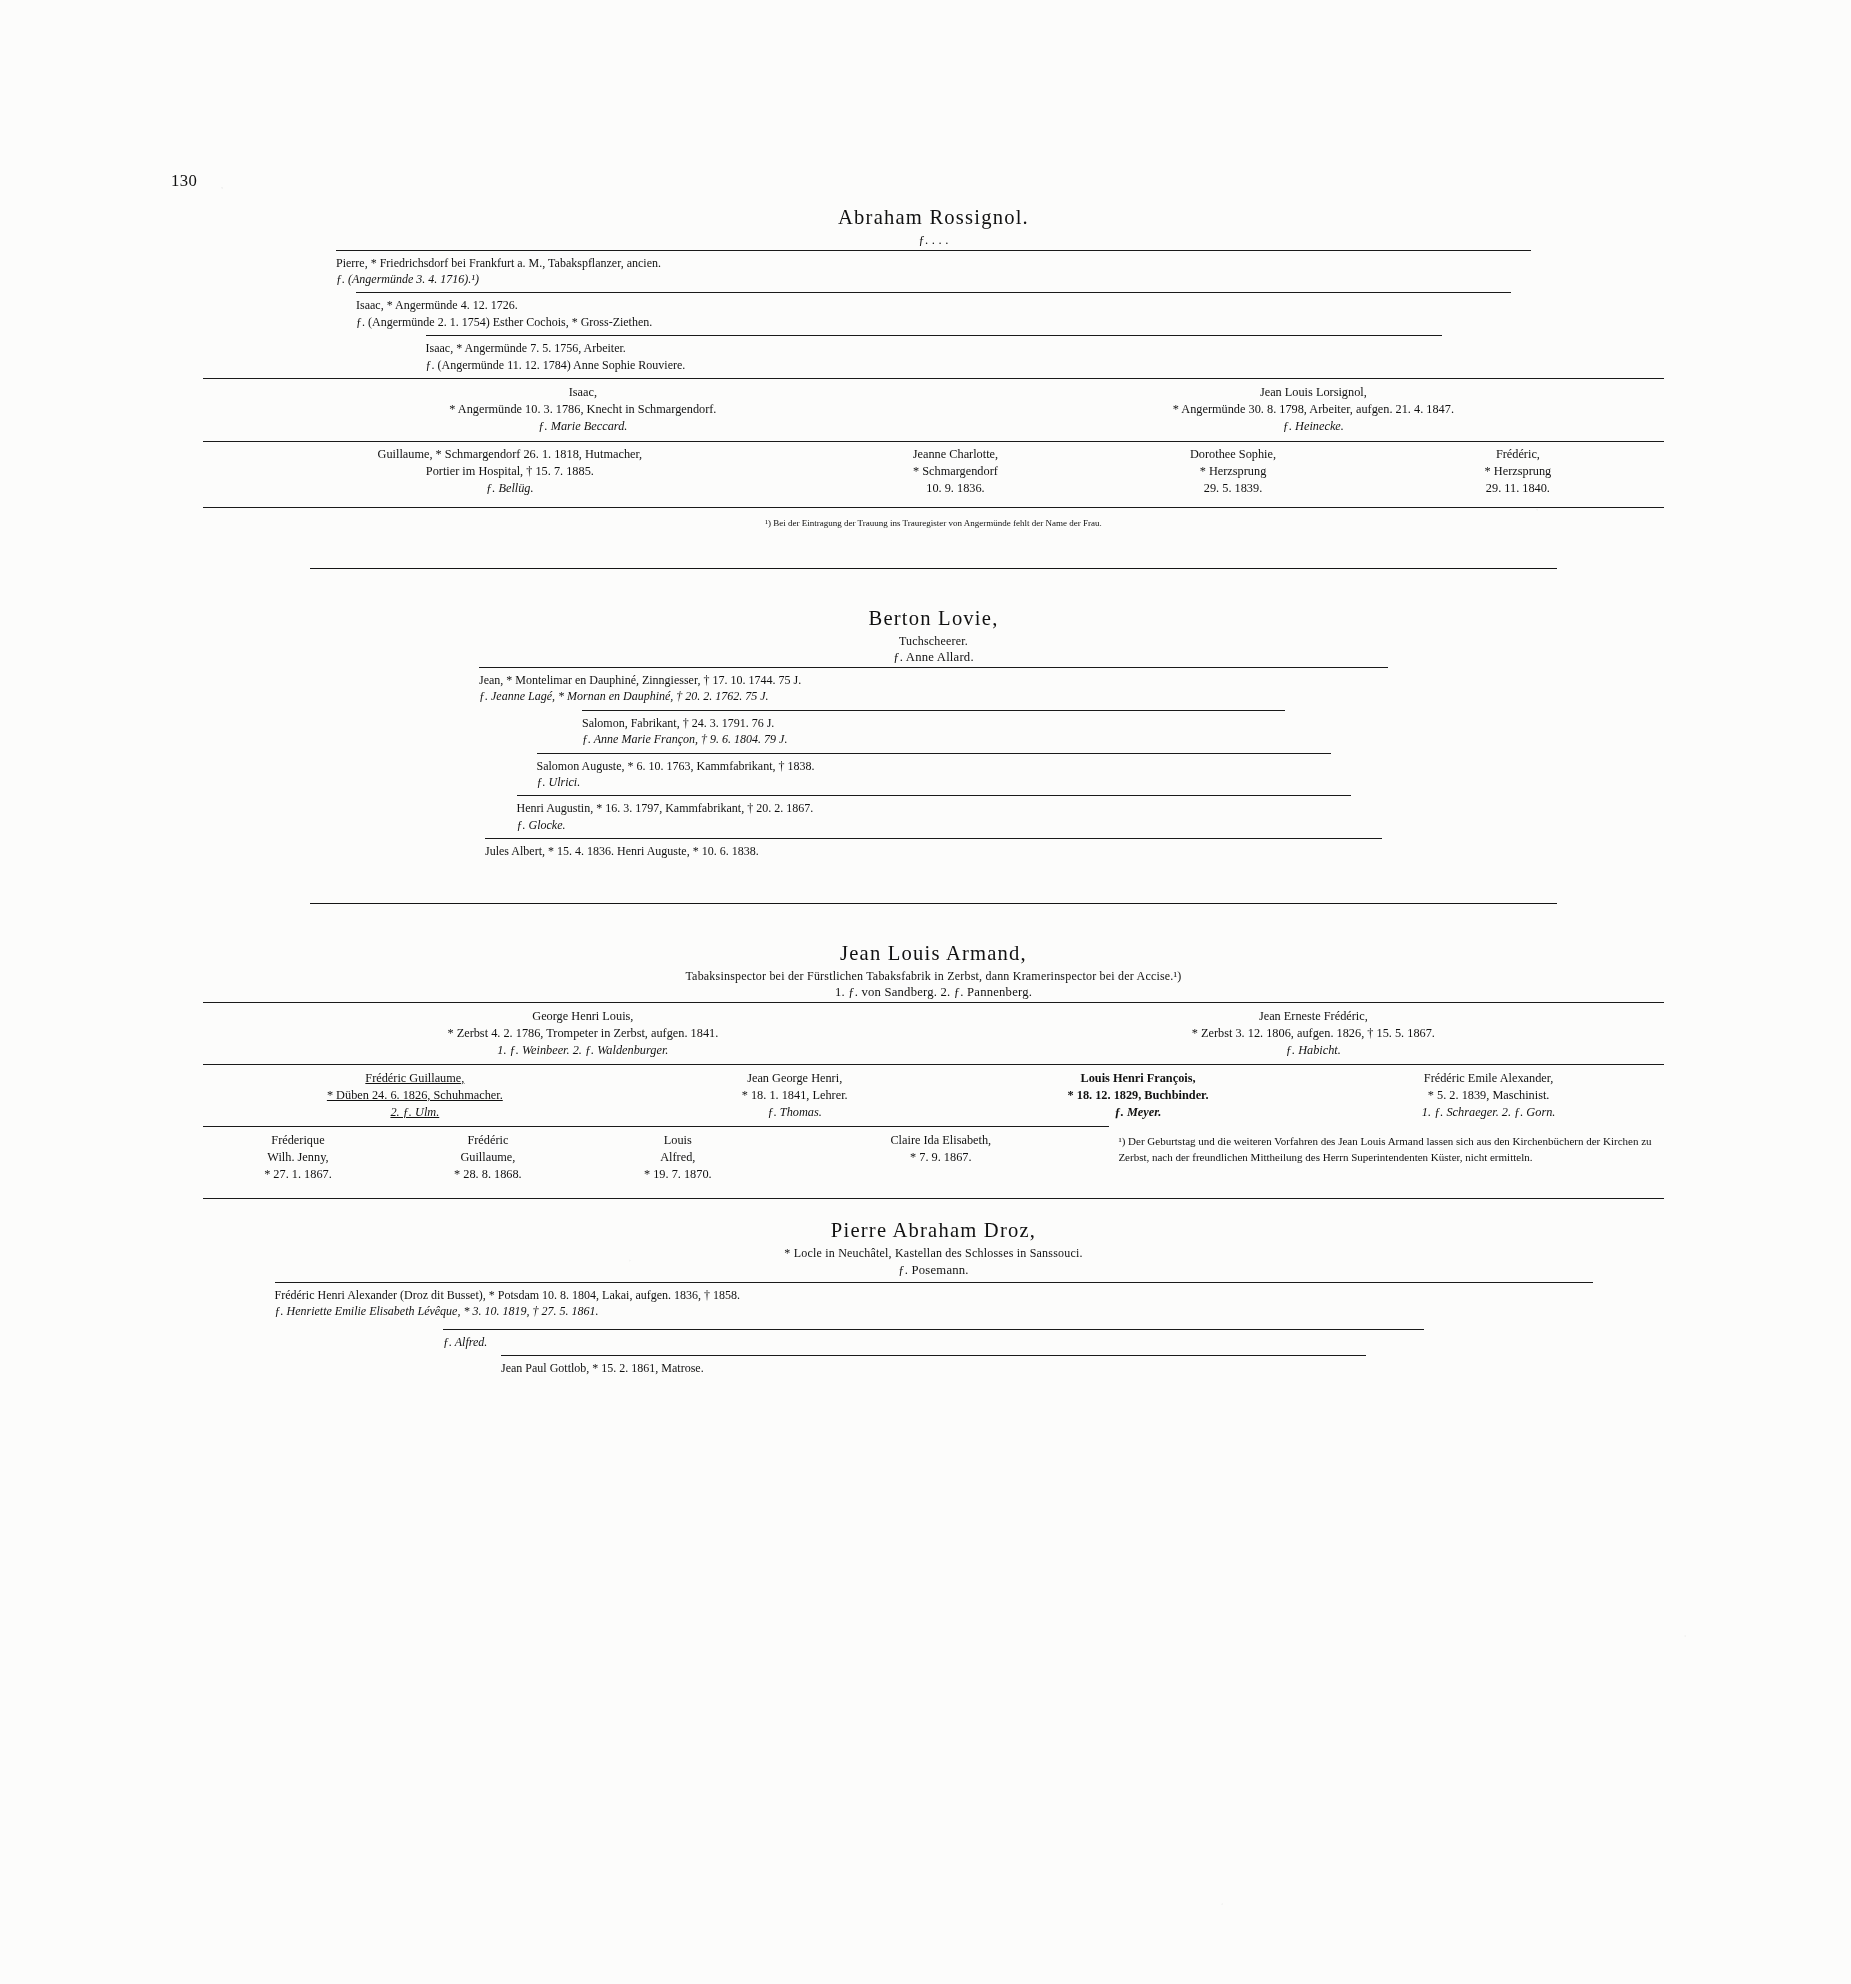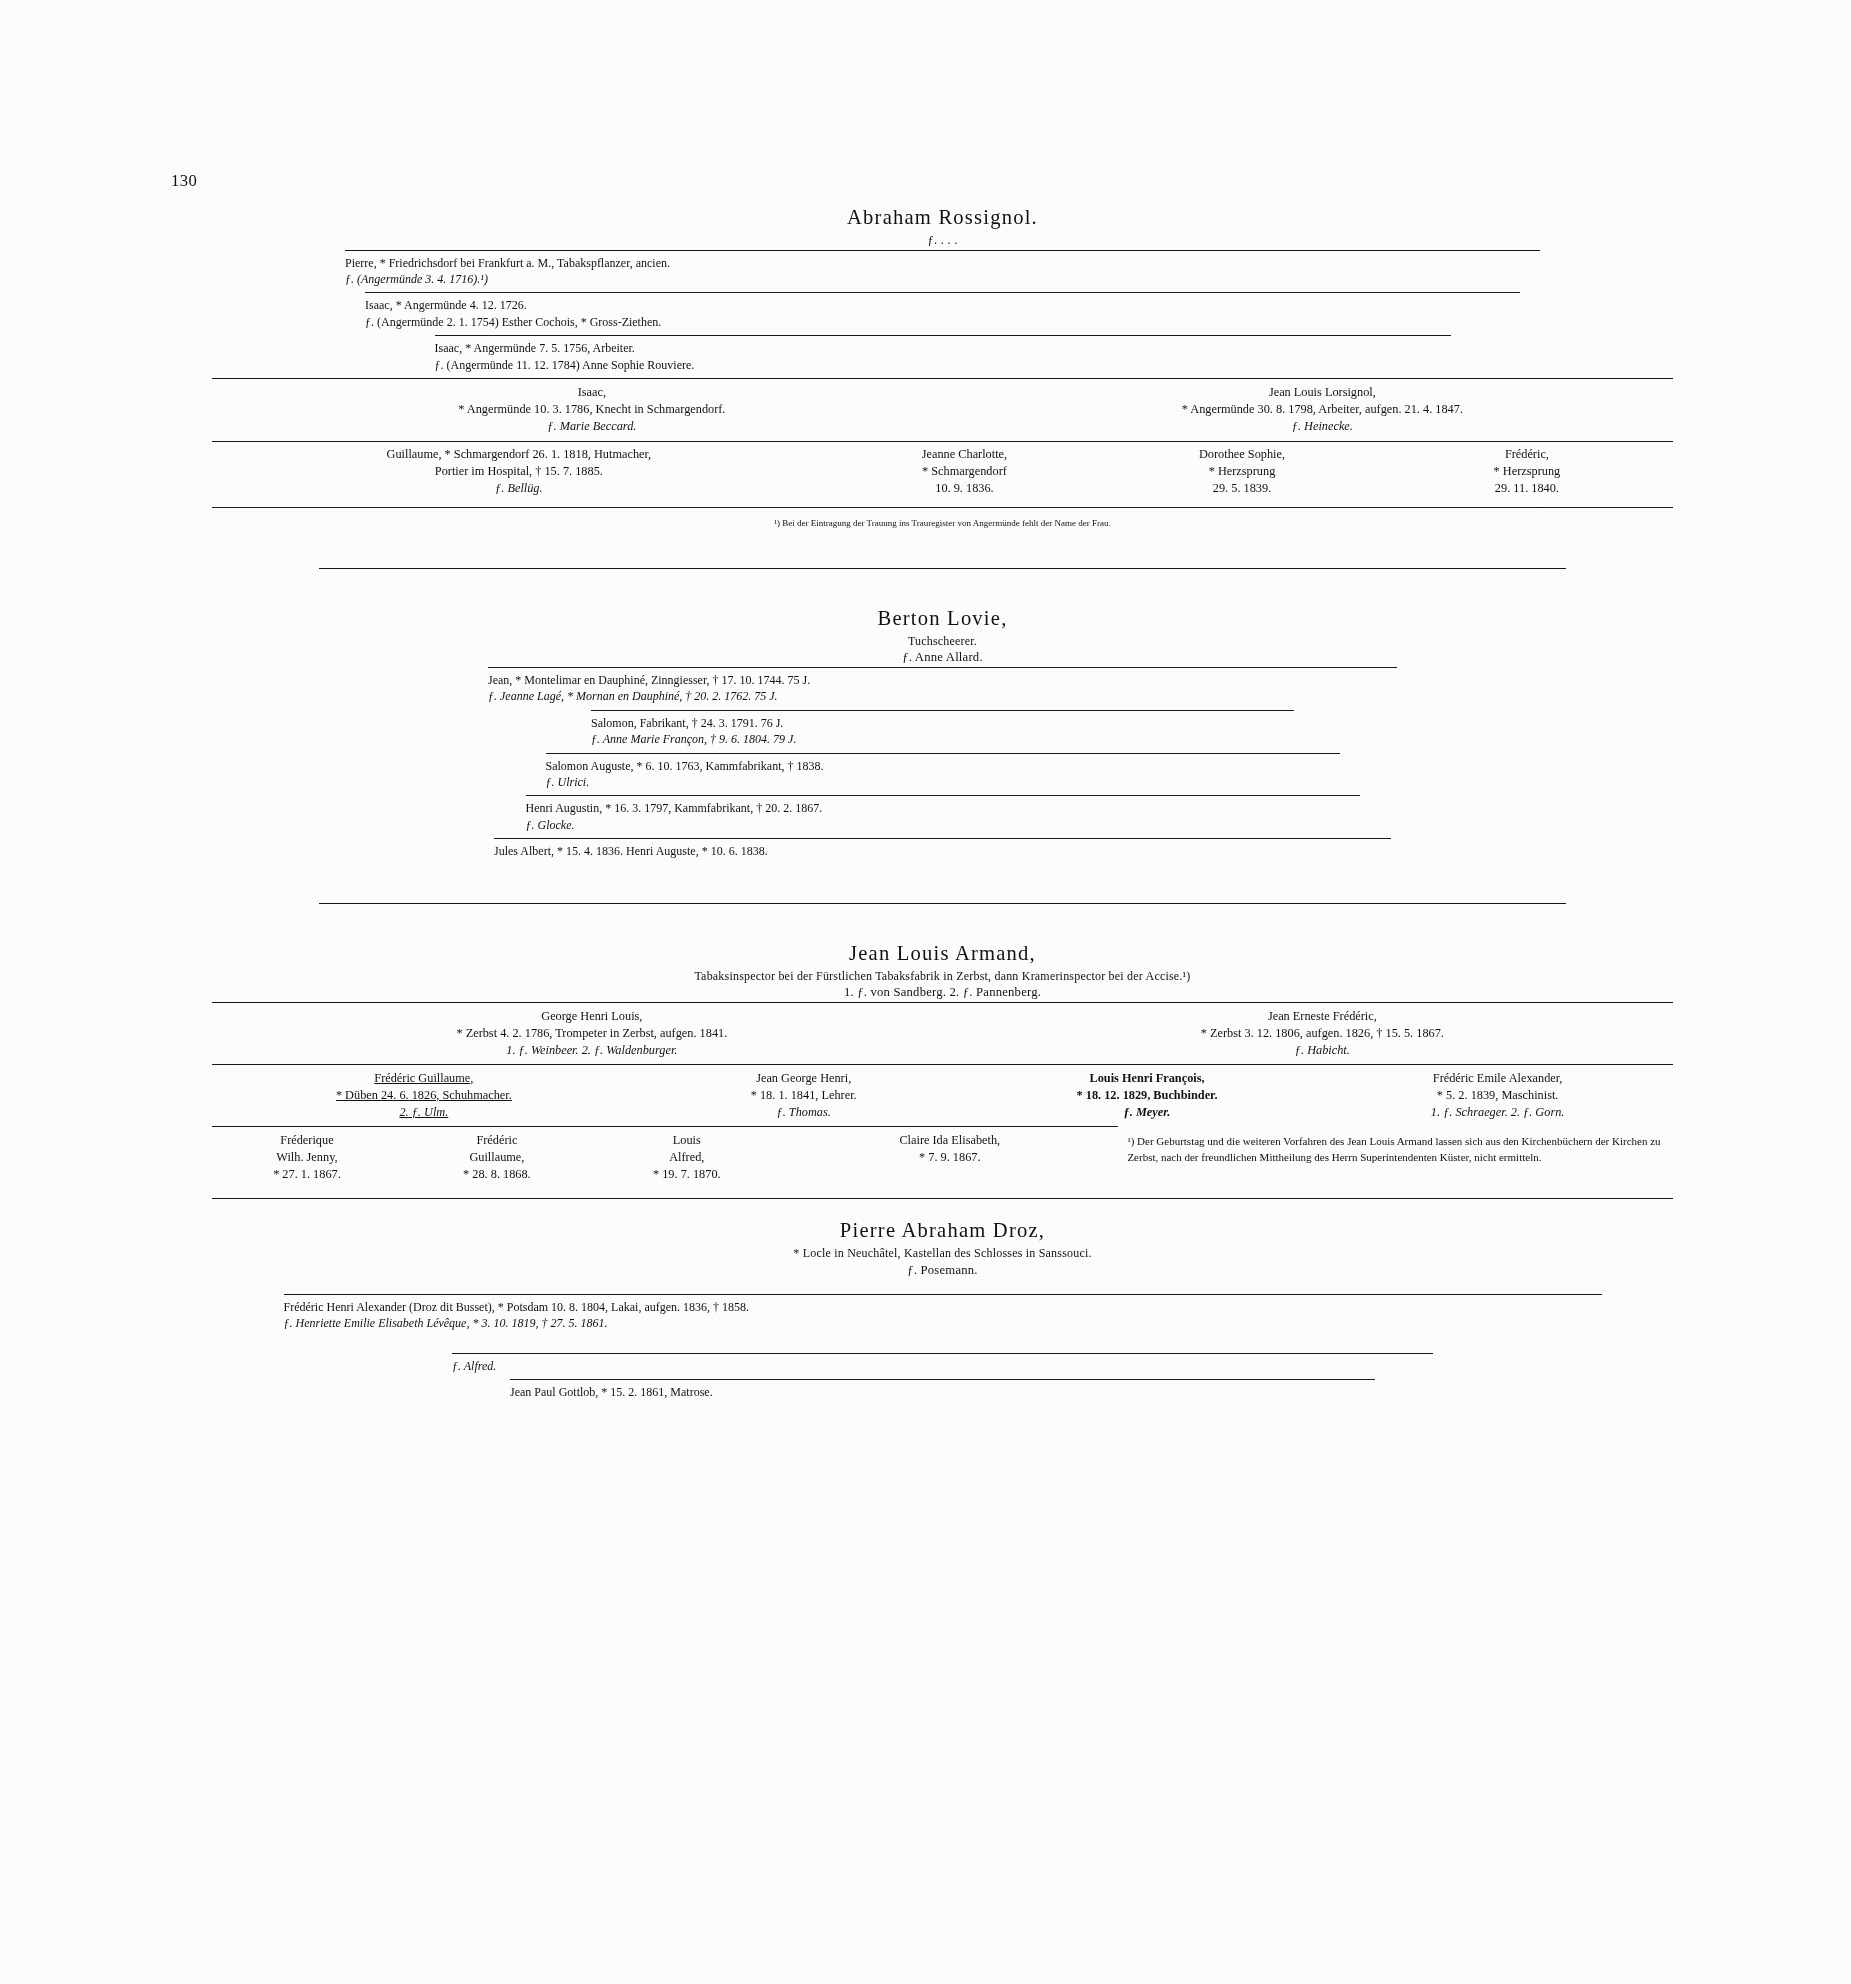--- a/index.html
+++ b/index.html
@@ -37,21 +37,21 @@
   .page-number {
     position: absolute;
     left: 171px;
     top: 171px;
     font-size: 16.7px;
     letter-spacing: 0.4px;
   }
 
   .content {
     position: absolute;
-    left: 196px;
+    left: 187px;
     top: 206px;
     width: 1493px;
   }
 
   .family {
     position: relative;
     width: 100%;
   }
 
   .fam-title {
@@ -320,21 +320,21 @@
       </div>
     </div>
 
     <div class="spacer-md"></div>
 
     <div class="family">
       <div class="fam-title">Pierre Abraham Droz,</div>
       <div class="fam-sub">*  Locle in Neuchâtel, Kastellan des Schlosses in Sanssouci.</div>
       <div class="fam-sub italic-f">ƒ. Posemann.</div>
 
-      <div style="width:1318px; margin:16px auto;">
+      <div style="width:1318px; margin:4px auto;">
         <div class="gen boxed">
           <div class="line">Frédéric Henri Alexander (Droz dit Busset),  *  Potsdam 10. 8. 1804, Lakai, aufgen. 1836,  † 1858.</div>
           <div class="line ital">ƒ. Henriette Emilie Elisabeth Lévêque,  *  3. 10. 1819,  † 27. 5. 1861.</div>
         </div>
       </div>
 
       <div style="width:981px; margin:0 auto;">
         <div class="gen boxed">
           <div class="line ital">ƒ. Alfred.</div>
         </div>

